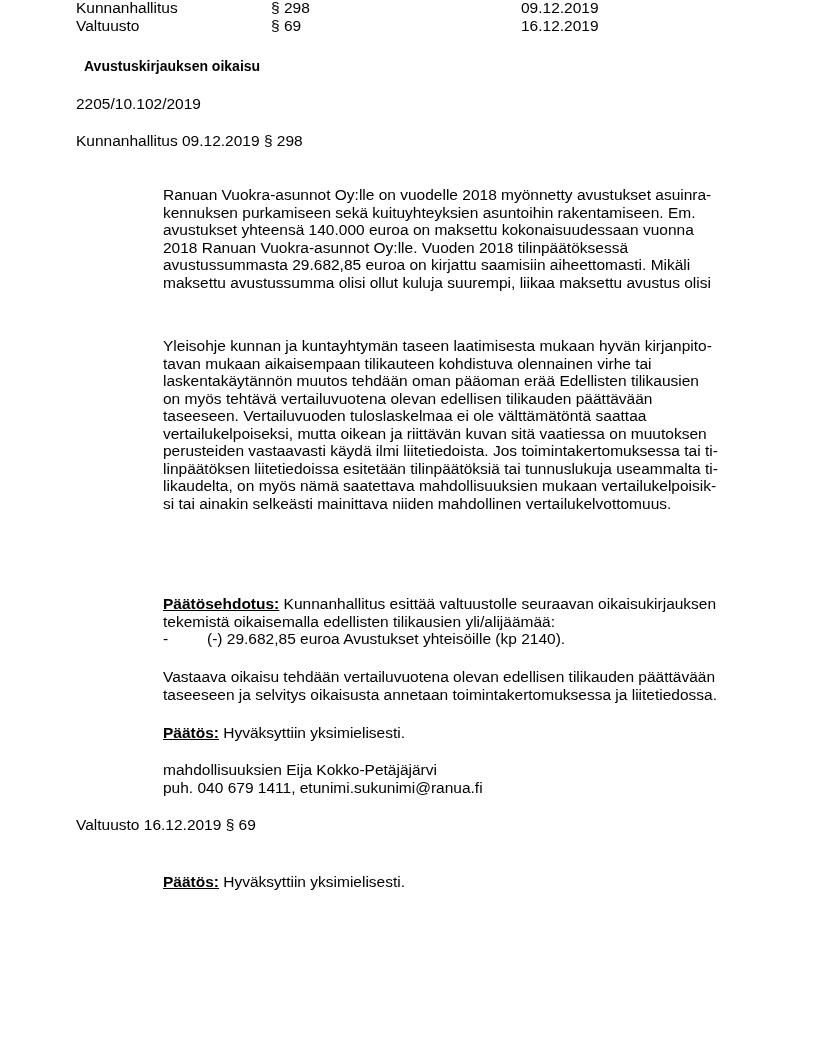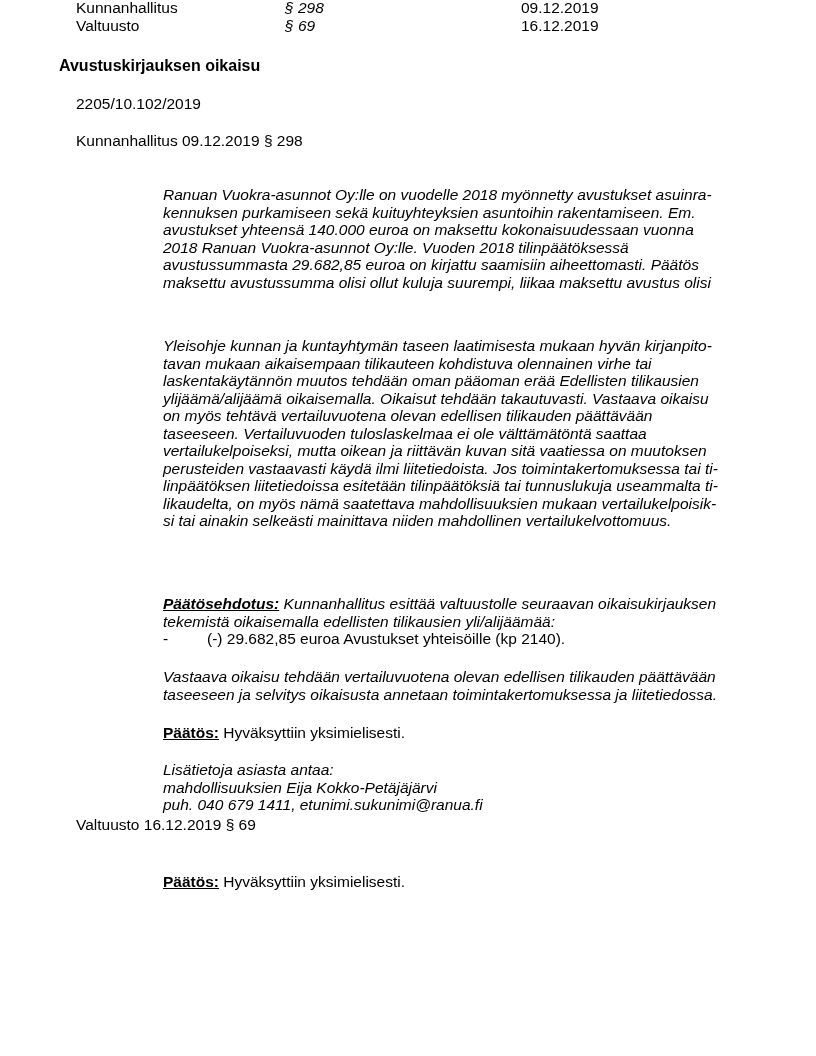--- a/index.html
+++ b/index.html
@@ -2,24 +2,24 @@
 <html><head>
 <meta charset="utf-8">
 <style>
   html, body { margin: 0; padding: 0; background: #ffffff; }
   body {
     width: 816px; height: 1056px; position: relative; overflow: hidden;
     font-family: "Liberation Sans", sans-serif; color: #000; font-size: 15.5px;
   }
   .abs { position: absolute; white-space: nowrap; line-height: 17.5px; }
   .hdr-col1 { left: 76px; }
-  .hdr-col2 { left: 285px; font-style: italic; }
+  .hdr-col2 { left: 271px; }
   .hdr-col3 { left: 521px; text-align: center; }
-  .title { left: 59px; top: 55px; font-weight: bold; font-size: 16px; line-height: 22px; }
-  .body-block { position: absolute; left: 163px; width: 600px; font-style: italic; }
+  .title { left: 84px; top: 55px; font-weight: bold; font-size: 14px; line-height: 22px; }
+  .body-block { position: absolute; left: 163px; width: 600px; }
   .line { display: block; white-space: nowrap; line-height: 17.5px; height: 17.5px; }
   .lbl { font-weight: bold; text-decoration: underline; }
   .dash { display: inline-block; width: 44px; }
 </style>
 </head>
 <body>
 
 <div>
   <span class="abs hdr-col1" style="top:-1px">Kunnanhallitus</span>
   <span class="abs hdr-col2" style="top:-1px">§ 298</span>
@@ -31,29 +31,28 @@
 
 <div class="abs title">Avustuskirjauksen oikaisu</div>
 <div class="abs hdr-col1" style="top:95px">2205/10.102/2019</div>
 <div class="abs hdr-col1" style="top:132px">Kunnanhallitus 09.12.2019 § 298</div>
 
 <div class="body-block" style="top:186px">
   <span class="line">Ranuan Vuokra-asunnot Oy:lle on vuodelle 2018 myönnetty avustukset asuinra-</span>
   <span class="line">kennuksen purkamiseen sekä kuituyhteyksien asuntoihin rakentamiseen. Em.</span>
   <span class="line">avustukset yhteensä 140.000 euroa on maksettu kokonaisuudessaan vuonna</span>
   <span class="line">2018 Ranuan Vuokra-asunnot Oy:lle. Vuoden 2018 tilinpäätöksessä</span>
-  <span class="line">avustussummasta 29.682,85 euroa on kirjattu saamisiin aiheettomasti. Päätös</span>
+  <span class="line">avustussummasta 29.682,85 euroa on kirjattu saamisiin aiheettomasti. Mikäli</span>
   <span class="line">maksettu avustussumma olisi ollut kuluja suurempi, liikaa maksettu avustus olisi</span>
 </div>
 
 <div class="body-block" style="top:337px">
   <span class="line">Yleisohje kunnan ja kuntayhtymän taseen laatimisesta mukaan hyvän kirjanpito-</span>
   <span class="line">tavan mukaan aikaisempaan tilikauteen kohdistuva olennainen virhe tai</span>
   <span class="line">laskentakäytännön muutos tehdään oman pääoman erää Edellisten tilikausien</span>
-  <span class="line">ylijäämä/alijäämä oikaisemalla. Oikaisut tehdään takautuvasti. Vastaava oikaisu</span>
   <span class="line">on myös tehtävä vertailuvuotena olevan edellisen tilikauden päättävään</span>
   <span class="line">taseeseen. Vertailuvuoden tuloslaskelmaa ei ole välttämätöntä saattaa</span>
   <span class="line">vertailukelpoiseksi, mutta oikean ja riittävän kuvan sitä vaatiessa on muutoksen</span>
   <span class="line">perusteiden vastaavasti käydä ilmi liitetiedoista. Jos toimintakertomuksessa tai ti-</span>
   <span class="line">linpäätöksen liitetiedoissa esitetään tilinpäätöksiä tai tunnuslukuja useammalta ti-</span>
   <span class="line">likaudelta, on myös nämä saatettava mahdollisuuksien mukaan vertailukelpoisik-</span>
   <span class="line">si tai ainakin selkeästi mainittava niiden mahdollinen vertailukelvottomuus.</span>
 </div>
 
 <div class="body-block" style="top:595px">
@@ -69,21 +68,20 @@
 <div class="body-block" style="top:668px">
   <span class="line">Vastaava oikaisu tehdään vertailuvuotena olevan edellisen tilikauden päättävään</span>
   <span class="line">taseeseen ja selvitys oikaisusta annetaan toimintakertomuksessa ja liitetiedossa.</span>
 </div>
 
 <div class="abs" style="left:163px; top:724px">
   <span class="lbl">Päätös:</span><span> Hyväksyttiin yksimielisesti.</span>
 </div>
 
 <div class="body-block" style="top:761px">
-  <span class="line">Lisätietoja asiasta antaa:</span>
   <span class="line">mahdollisuuksien Eija Kokko-Petäjäjärvi</span>
   <span class="line">puh. 040 679 1411, etunimi.sukunimi@ranua.fi</span>
 </div>
 
 <div class="abs hdr-col1" style="top:816px">Valtuusto 16.12.2019 § 69</div>
 
 <div class="abs" style="left:163px; top:873px">
   <span class="lbl">Päätös:</span><span> Hyväksyttiin yksimielisesti.</span>
 </div>
 

